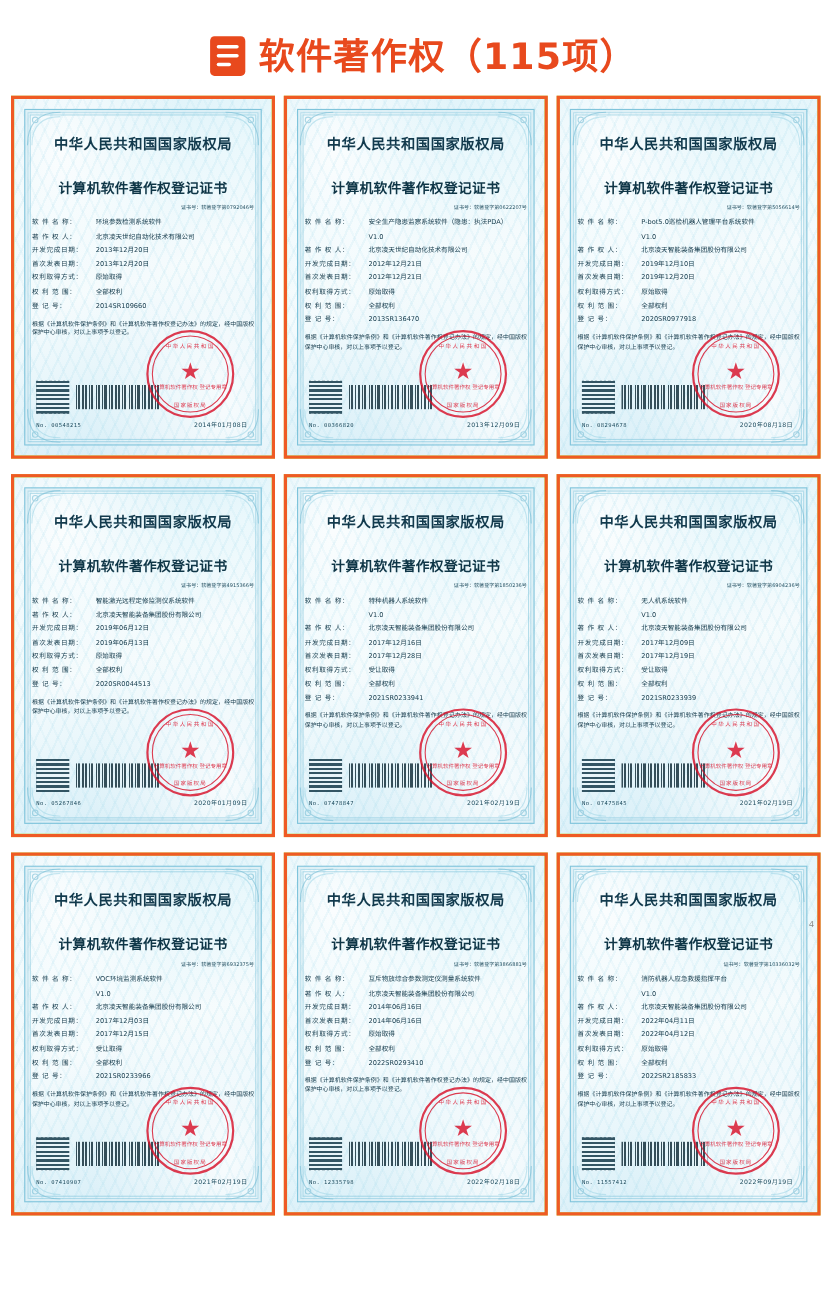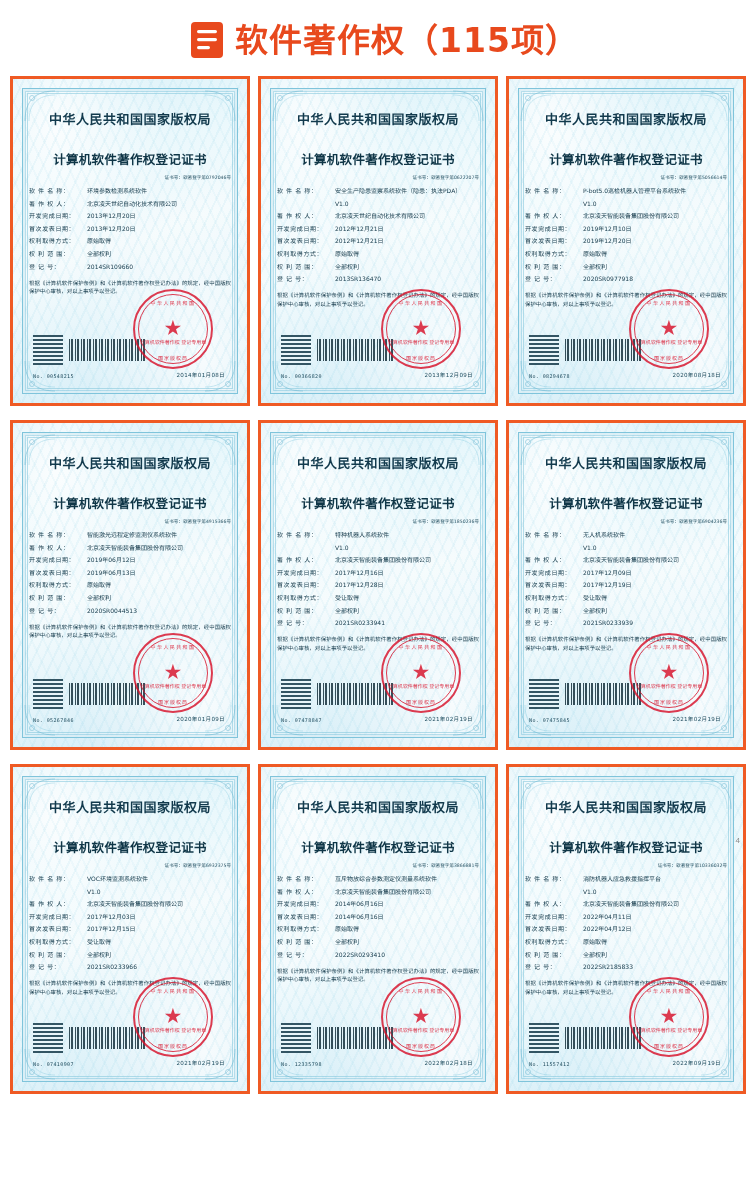--- a/index.html
+++ b/index.html
@@ -15,21 +15,21 @@
     position:relative;
     background:#fff;
     box-sizing:border-box;
   }
   
   .header{
     display:flex;
     align-items:center;
     justify-content:center;
     gap:10px;
-    padding:20px 0 16px 0;
+    padding:31px 0 16px 0;
     margin-left:12px;
   }
   .header-icon{
     width:36px;height:40px;
     position:relative;
     flex:0 0 auto;
   }
   .header-icon svg{display:block;}
   .header-title{
     font-size:33px;

